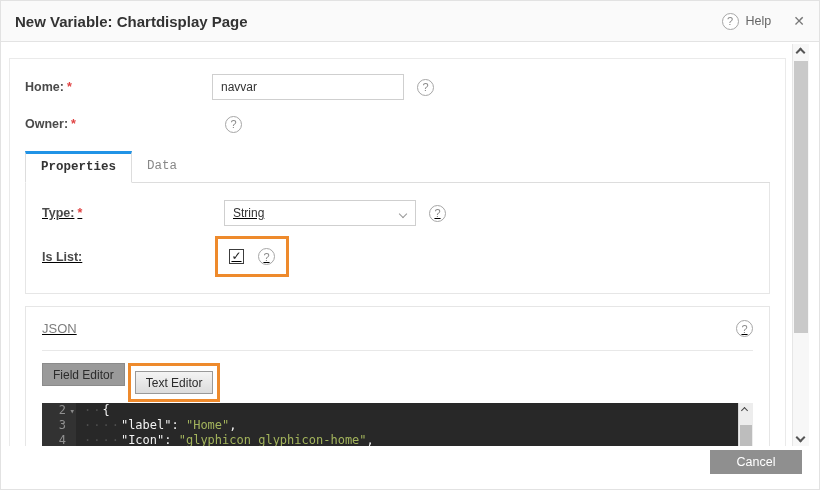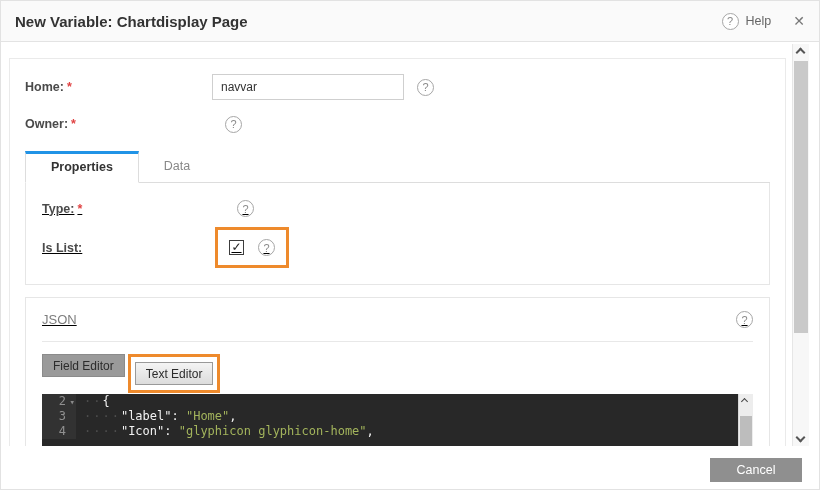--- a/index.html
+++ b/index.html
@@ -44,21 +44,21 @@
     background:#fff; display:flex; align-items:center; cursor:pointer; }
   .sel-text { font-size:12px; color:#333; padding-left:8px; }
   .sel-btn { position:absolute; right:0; top:0; bottom:0; width:22px; background:#e9e9e9;
     border-left:1px solid #cfcfcf; display:flex; align-items:center; justify-content:center; }
   .sel-btn .chev { width:6px; height:6px; border-width:1.5px; border-color:#555; margin-top:-3px; }
   .chev-flat { position:absolute; right:9px; top:10px; width:6px; height:6px;
     border-right:1px solid #999; border-bottom:1px solid #999; transform:rotate(45deg); }
 
   
   .tabs { display:flex; margin-top:14px; border-bottom:1px solid #ddd; }
-  .tab { padding:8px 25px; font-size:12.5px; color:#888; cursor:pointer; }
+  .tab { padding:8px 15px; font-size:12.5px; color:#888; cursor:pointer;font-family:Liberation Mono, monospace; }
   .tab.active { background:#fff; border:1px solid #ddd; border-bottom:1px solid #fff;
     border-top:3px solid #2093e6; color:#333; margin-bottom:-1px; padding-top:6px; font-weight:bold; }
 
   .tab-box { border:1px solid #e6e6e6; border-top:none; padding:17px 16px 16px;text-decoration:underline; }
   .frow2 { display:flex; align-items:center; }
   .flabel2 { width:182px; font-size:12.5px; font-weight:bold; color:#4a4a4a; flex:none; }
   .flabel3 { width:173px; font-size:12.5px; font-weight:bold; color:#4a4a4a; flex:none; }
   .islist-row { display:flex; align-items:center; margin-top:10px; }
   .orange-box { border:3px solid #ee8a2c; display:flex; align-items:center; padding:9px 11px; }
   .checkbox { width:15px; height:15px; border:1px solid #3c3c3c; background:#fff; color:#222;
@@ -89,21 +89,21 @@
   .dots { color:#4e4e4e; letter-spacing:2px; }
   .str { color:#a3b45c; }
   .ed-sb { position:absolute; top:0; right:0; bottom:0; width:15px; background:#ededed;
     border-left:1px solid #d8d8d8; }
   .ed-sb .top-arrow { position:absolute; top:5px; left:3px; }
   .ed-sb .chev { width:5px; height:5px; border-width:1.5px; border-color:#444; }
   .ed-sb .thumb { position:absolute; top:22px; left:1px; right:1px; height:46px; background:#bdbdbd; }
 
   
   .footer { position:absolute; left:0; right:0; bottom:0; height:43px; background:#fff;
-    display:flex; justify-content:flex-end; align-items:center; padding:4px 17px 0 0; gap:18px;margin-top:32px; }
+    display:flex; justify-content:flex-end; align-items:flex-start; padding:4px 17px 0 0; gap:18px;margin-top:32px; }
   .btn { height:24px; min-width:92px; font-size:12.5px; color:#fff; border:none; cursor:pointer;
     font-family:"Liberation Sans",sans-serif; }
   .btn-cancel { background:#8f8f8f; }
   .btn-done { background:#1789e6; }
 </style>
 </head>
 <body>
 
 <div class="dialog">
 
@@ -137,20 +137,24 @@
       </div>
 
       <div class="tabs">
         <div class="tab active">Properties</div>
         <div class="tab">Data</div>
       </div>
 
       <div class="tab-box">
         <div class="frow2">
           <div class="flabel2"><span>Type:</span><span class="req">*</span></div>
+          <div class="selectbox">
+            <span class="sel-text">String</span>
+            <span class="chev-flat"></span>
+          </div>
           <span class="qmark qgap">
               <span>?</span>
             </span>
         </div>
 
         <div class="islist-row">
           <div class="flabel3">Is List:</div>
           <div class="orange-box">
             <span class="checkbox"><span>✓</span></span>
             <span class="qmark">

